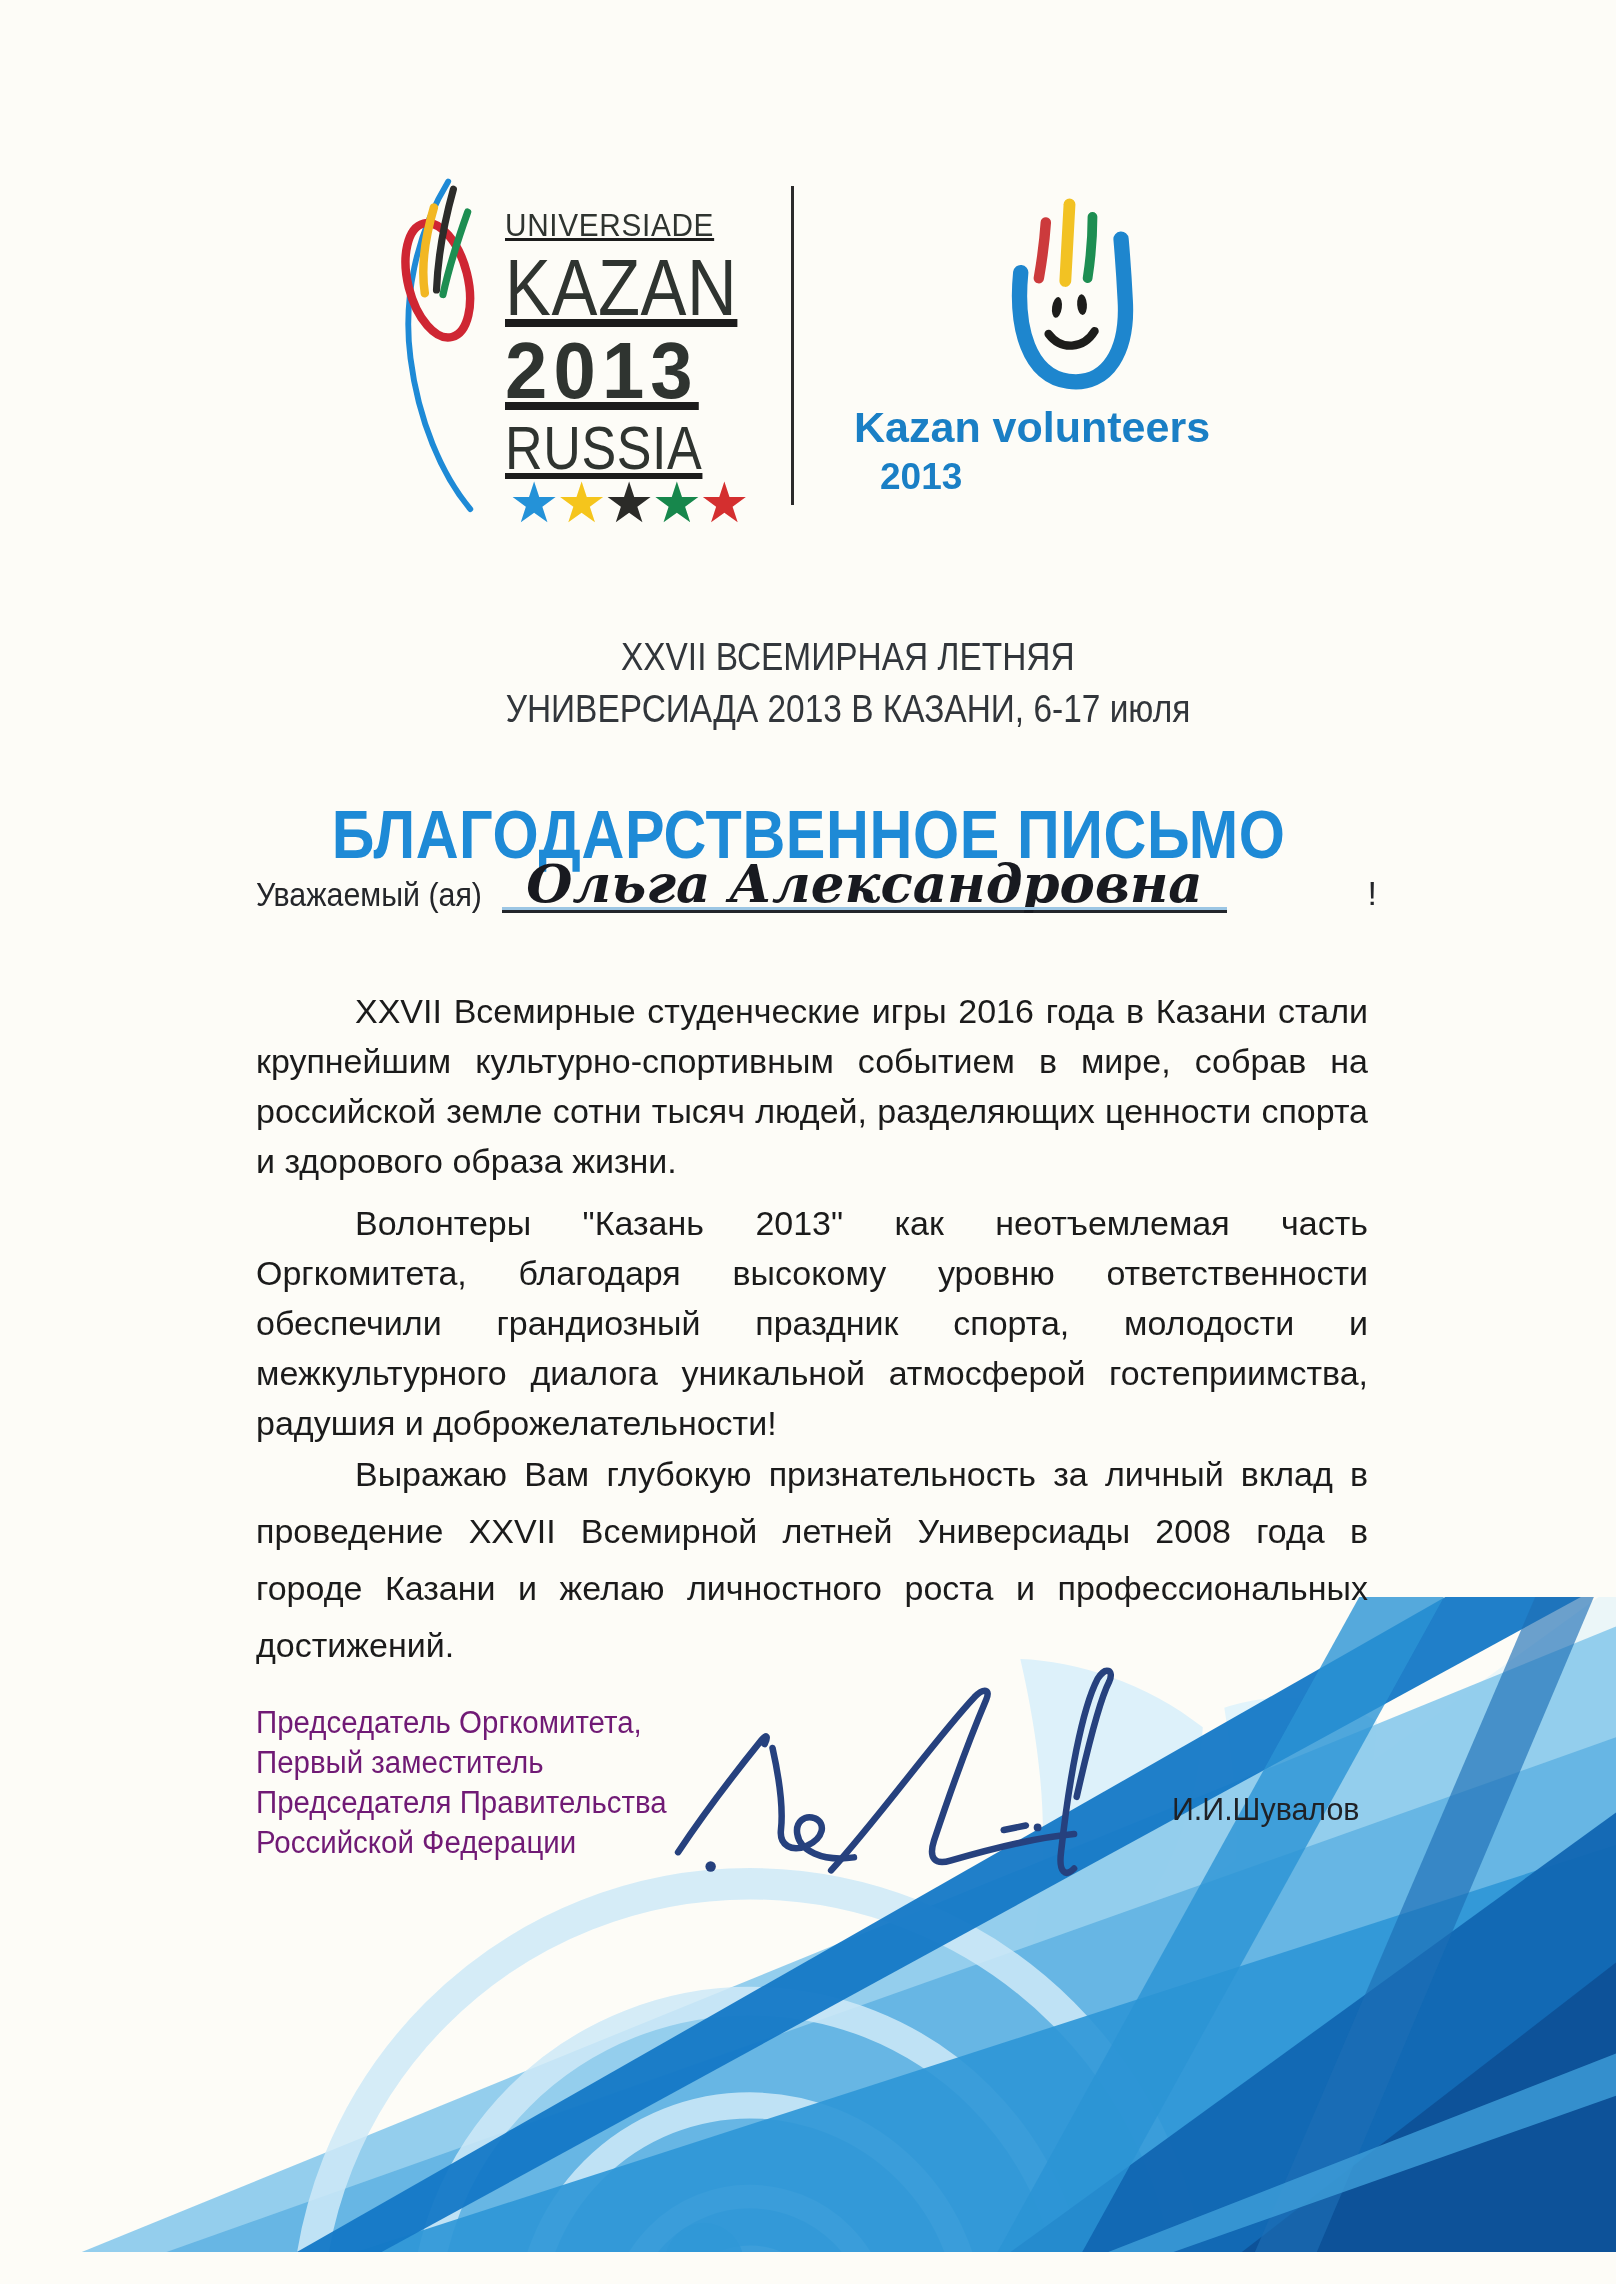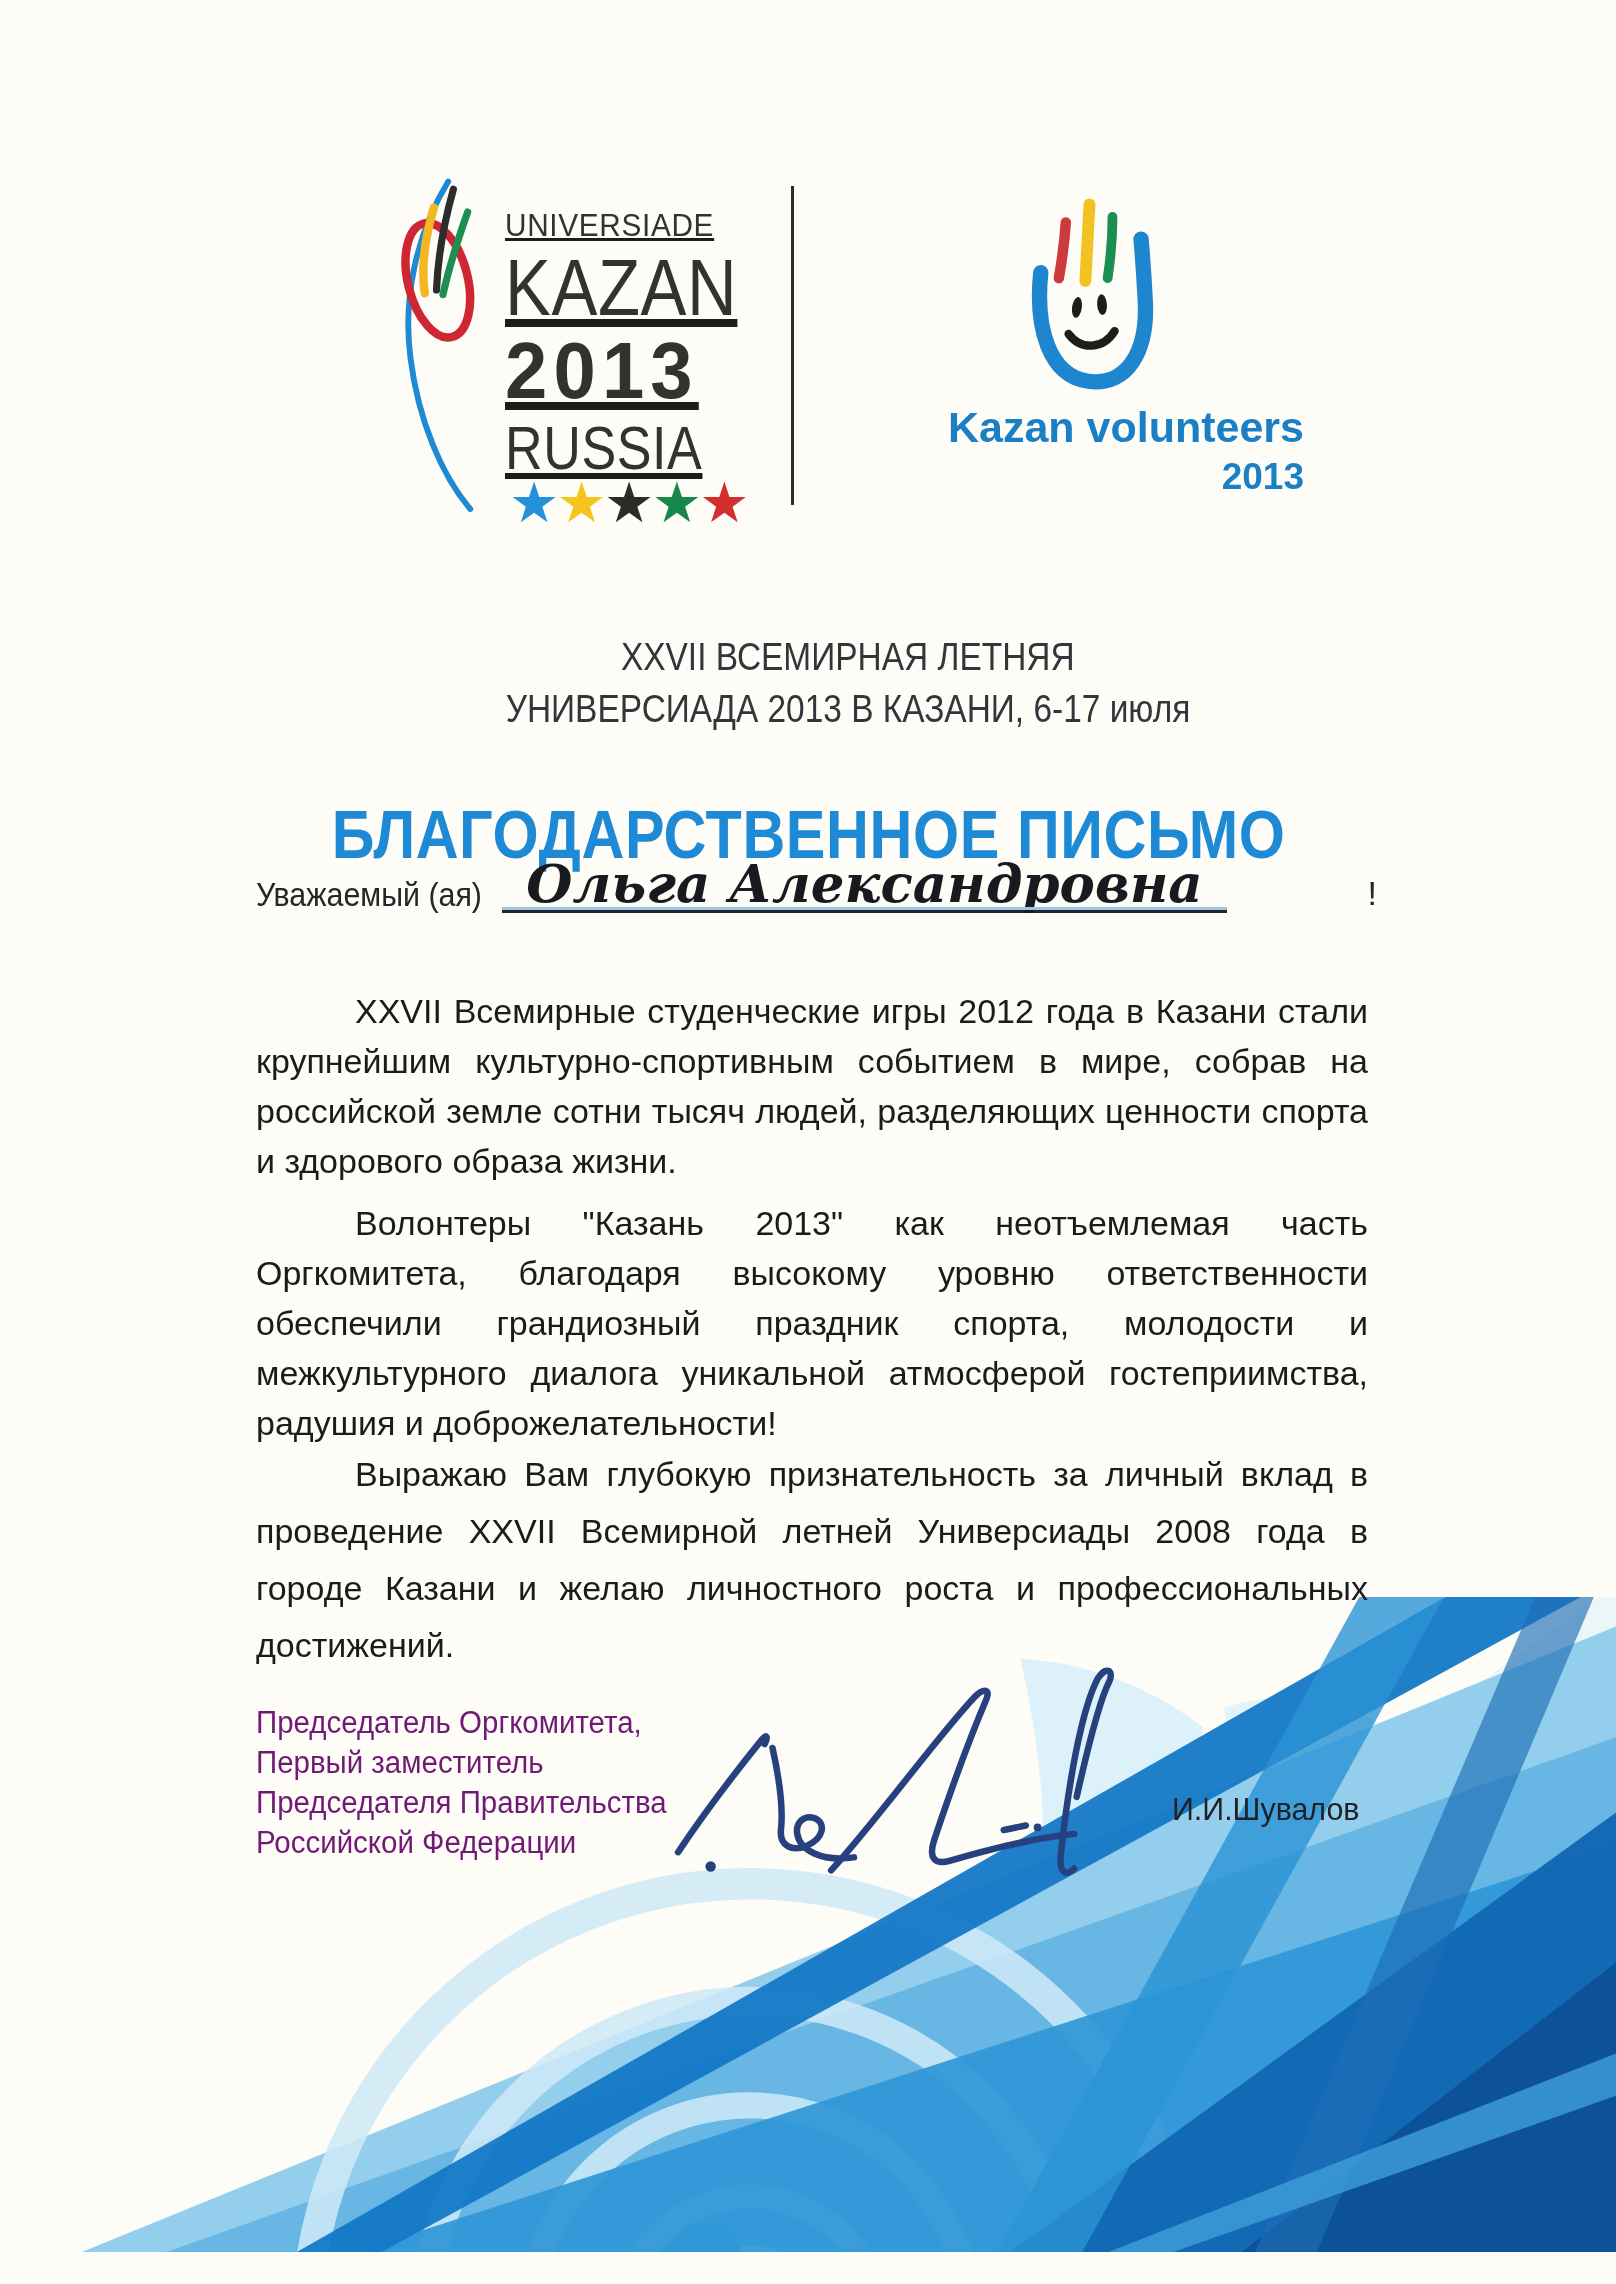--- a/index.html
+++ b/index.html
@@ -12,21 +12,21 @@
   .uni-emblem{position:absolute;left:0;top:5.2px;}
   .uni-text{position:absolute;left:114px;top:39px;width:235px;text-decoration:underline;}
   .uni-line{color:#2f3430;line-height:1;}
   .uni-l1{font-size:31px;letter-spacing:0.7px;transform:scaleX(0.96);transform-origin:left;}
   .uni-l2{font-size:80px;margin-top:6.5px;transform:scaleX(0.86);transform-origin:left;letter-spacing:0.7px;}
   .uni-l3{font-size:80px;margin-top:3.9px;letter-spacing:6.5px;transform:scaleX(0.95);transform-origin:left;font-weight:bold;}
   .uni-l4{font-size:62px;margin-top:5.2px;transform:scaleX(0.84);transform-origin:left;letter-spacing:0.7px;}
   .uni-stars{margin-top:-3.9px;margin-left:3.9px;white-space:nowrap;}
   .uni-star{font-size:56px;line-height:1;display:inline-block;margin-right:-2.6px;}
   .logo-divider{position:absolute;left:791px;top:186px;width:2.6px;height:319px;background:#2b2b2b;}
-  .vol-logo{position:absolute;left:874px;top:189px;width:430px;height:326px;text-align:right;}
+  .vol-logo{position:absolute;left:854px;top:189px;width:430px;height:326px;text-align:left;}
   .vol-hand{display:block;margin:0 auto;}
   .vol-l1{font-size:43px;font-weight:bold;line-height:1;margin-top:7.8px;letter-spacing:0px;}
   .vol-l2{font-size:37px;font-weight:bold;line-height:1;margin-top:9px;padding-left:26px;}
   
   .doc-header{position:absolute;left:39px;top:631px;width:1617px;text-align:center;color:#32363b;}
   .doc-header .h-line{font-size:38px;line-height:52px;}
   .cond{display:inline-block;transform:scaleX(0.88);transform-origin:center;white-space:nowrap;}
   .doc-title{position:absolute;left:0;top:785px;width:1617px;text-align:center;font-weight:bold;margin-top:10px;}
   .doc-title .cond-t{display:inline-block;transform:scaleX(0.86);transform-origin:center;font-size:69px;letter-spacing:0.7px;white-space:nowrap;}
   
@@ -131,21 +131,21 @@
   </div>
 
   <div class="salutation">
     <span class="sal-label">Уважаемый (ая)</span>
     <span class="sal-line">
       <span class="sal-name">Ольга Александровна</span>
     </span>
     <span class="sal-punct">!</span>
   </div>
 
-  <p class="body-p p1">XXVII Всемирные студенческие игры 2012 года в Казани стали крупнейшим культурно-спортивным событием в мире, собрав на российской земле сотни тысяч людей, разделяющих ценности спорта и здорового образа жизни.</p>
+  <p class="body-p p1">XXVII Всемирные студенческие игры 2016 года в Казани стали крупнейшим культурно-спортивным событием в мире, собрав на российской земле сотни тысяч людей, разделяющих ценности спорта и здорового образа жизни.</p>
   <p class="body-p p2">Волонтеры "Казань 2013"  как неотъемлемая часть Оргкомитета,  благодаря высокому уровню ответственности обеспечили грандиозный праздник спорта, молодости и межкультурного диалога уникальной атмосферой гостеприимства, радушия и доброжелательности!</p>
   <p class="body-p p3">Выражаю Вам глубокую признательность за личный вклад в проведение XXVII Всемирной летней Универсиады 2008 года в городе Казани и желаю личностного роста и профессиональных достижений.</p>
 
   <div class="sig-block">
     <div class="sig-line">Председатель Оргкомитета,</div>
     <div class="sig-line">Первый заместитель</div>
     <div class="sig-line">Председателя Правительства</div>
     <div class="sig-line">Российской Федерации</div>
   </div>
 

